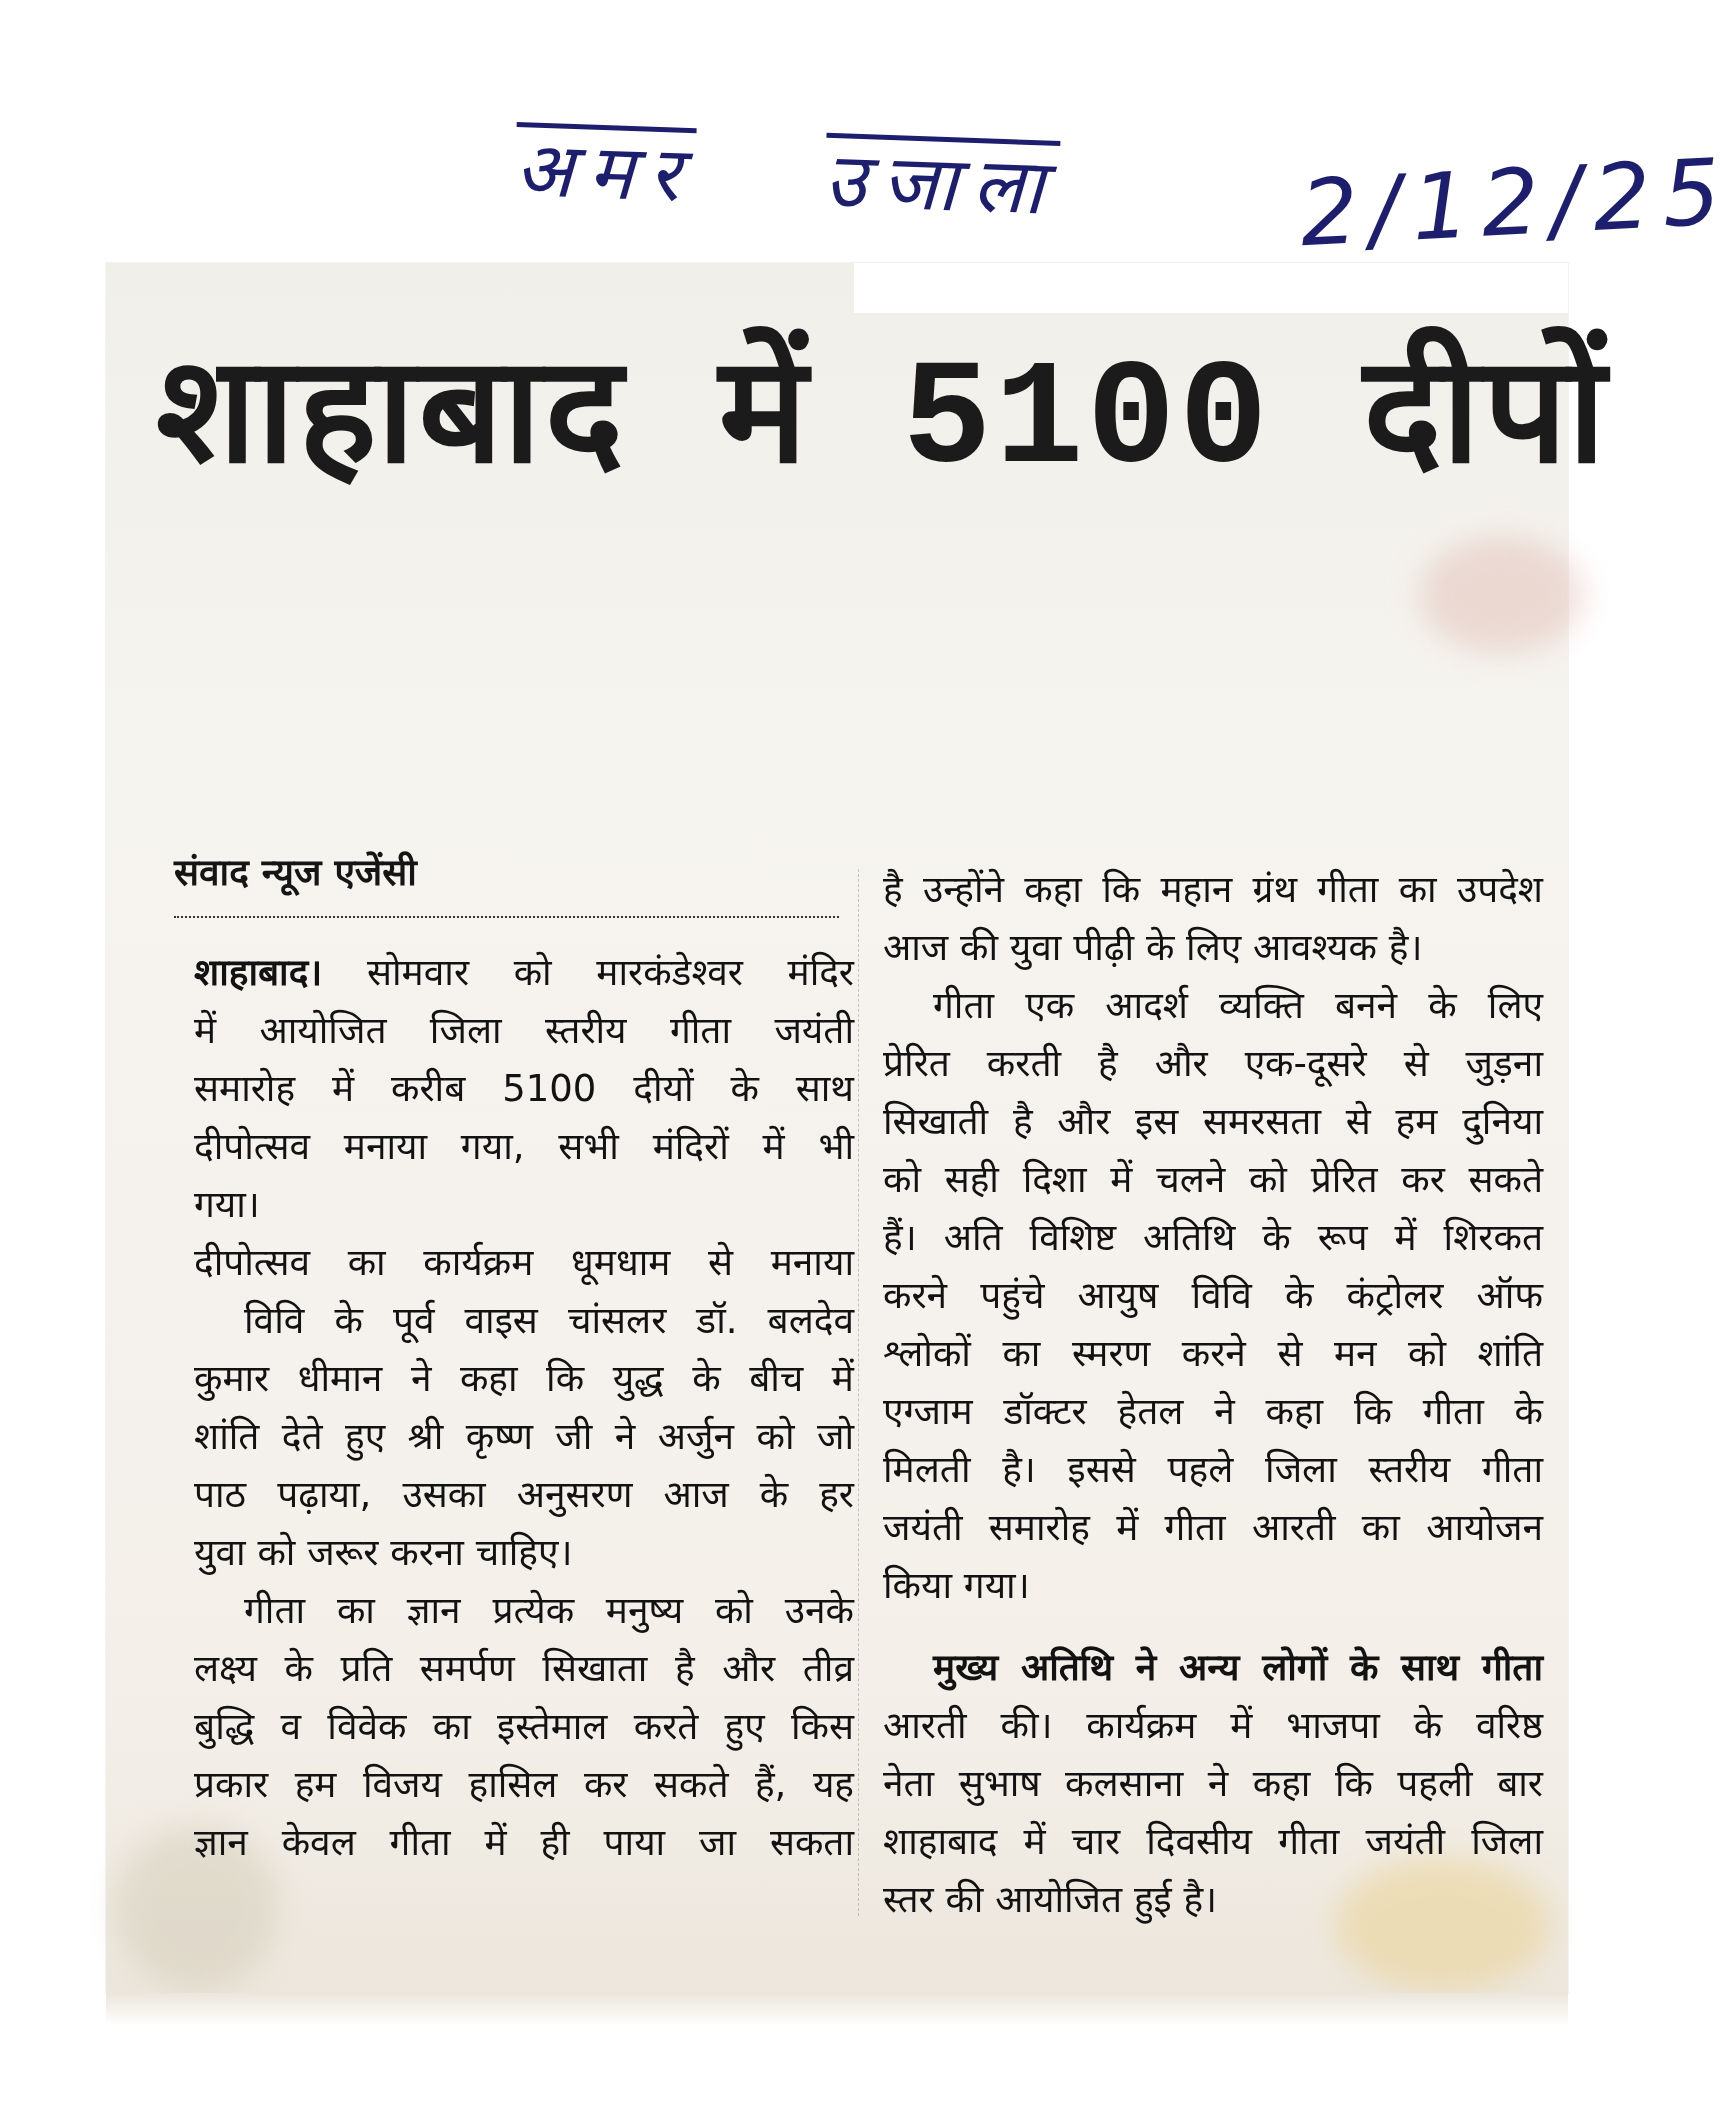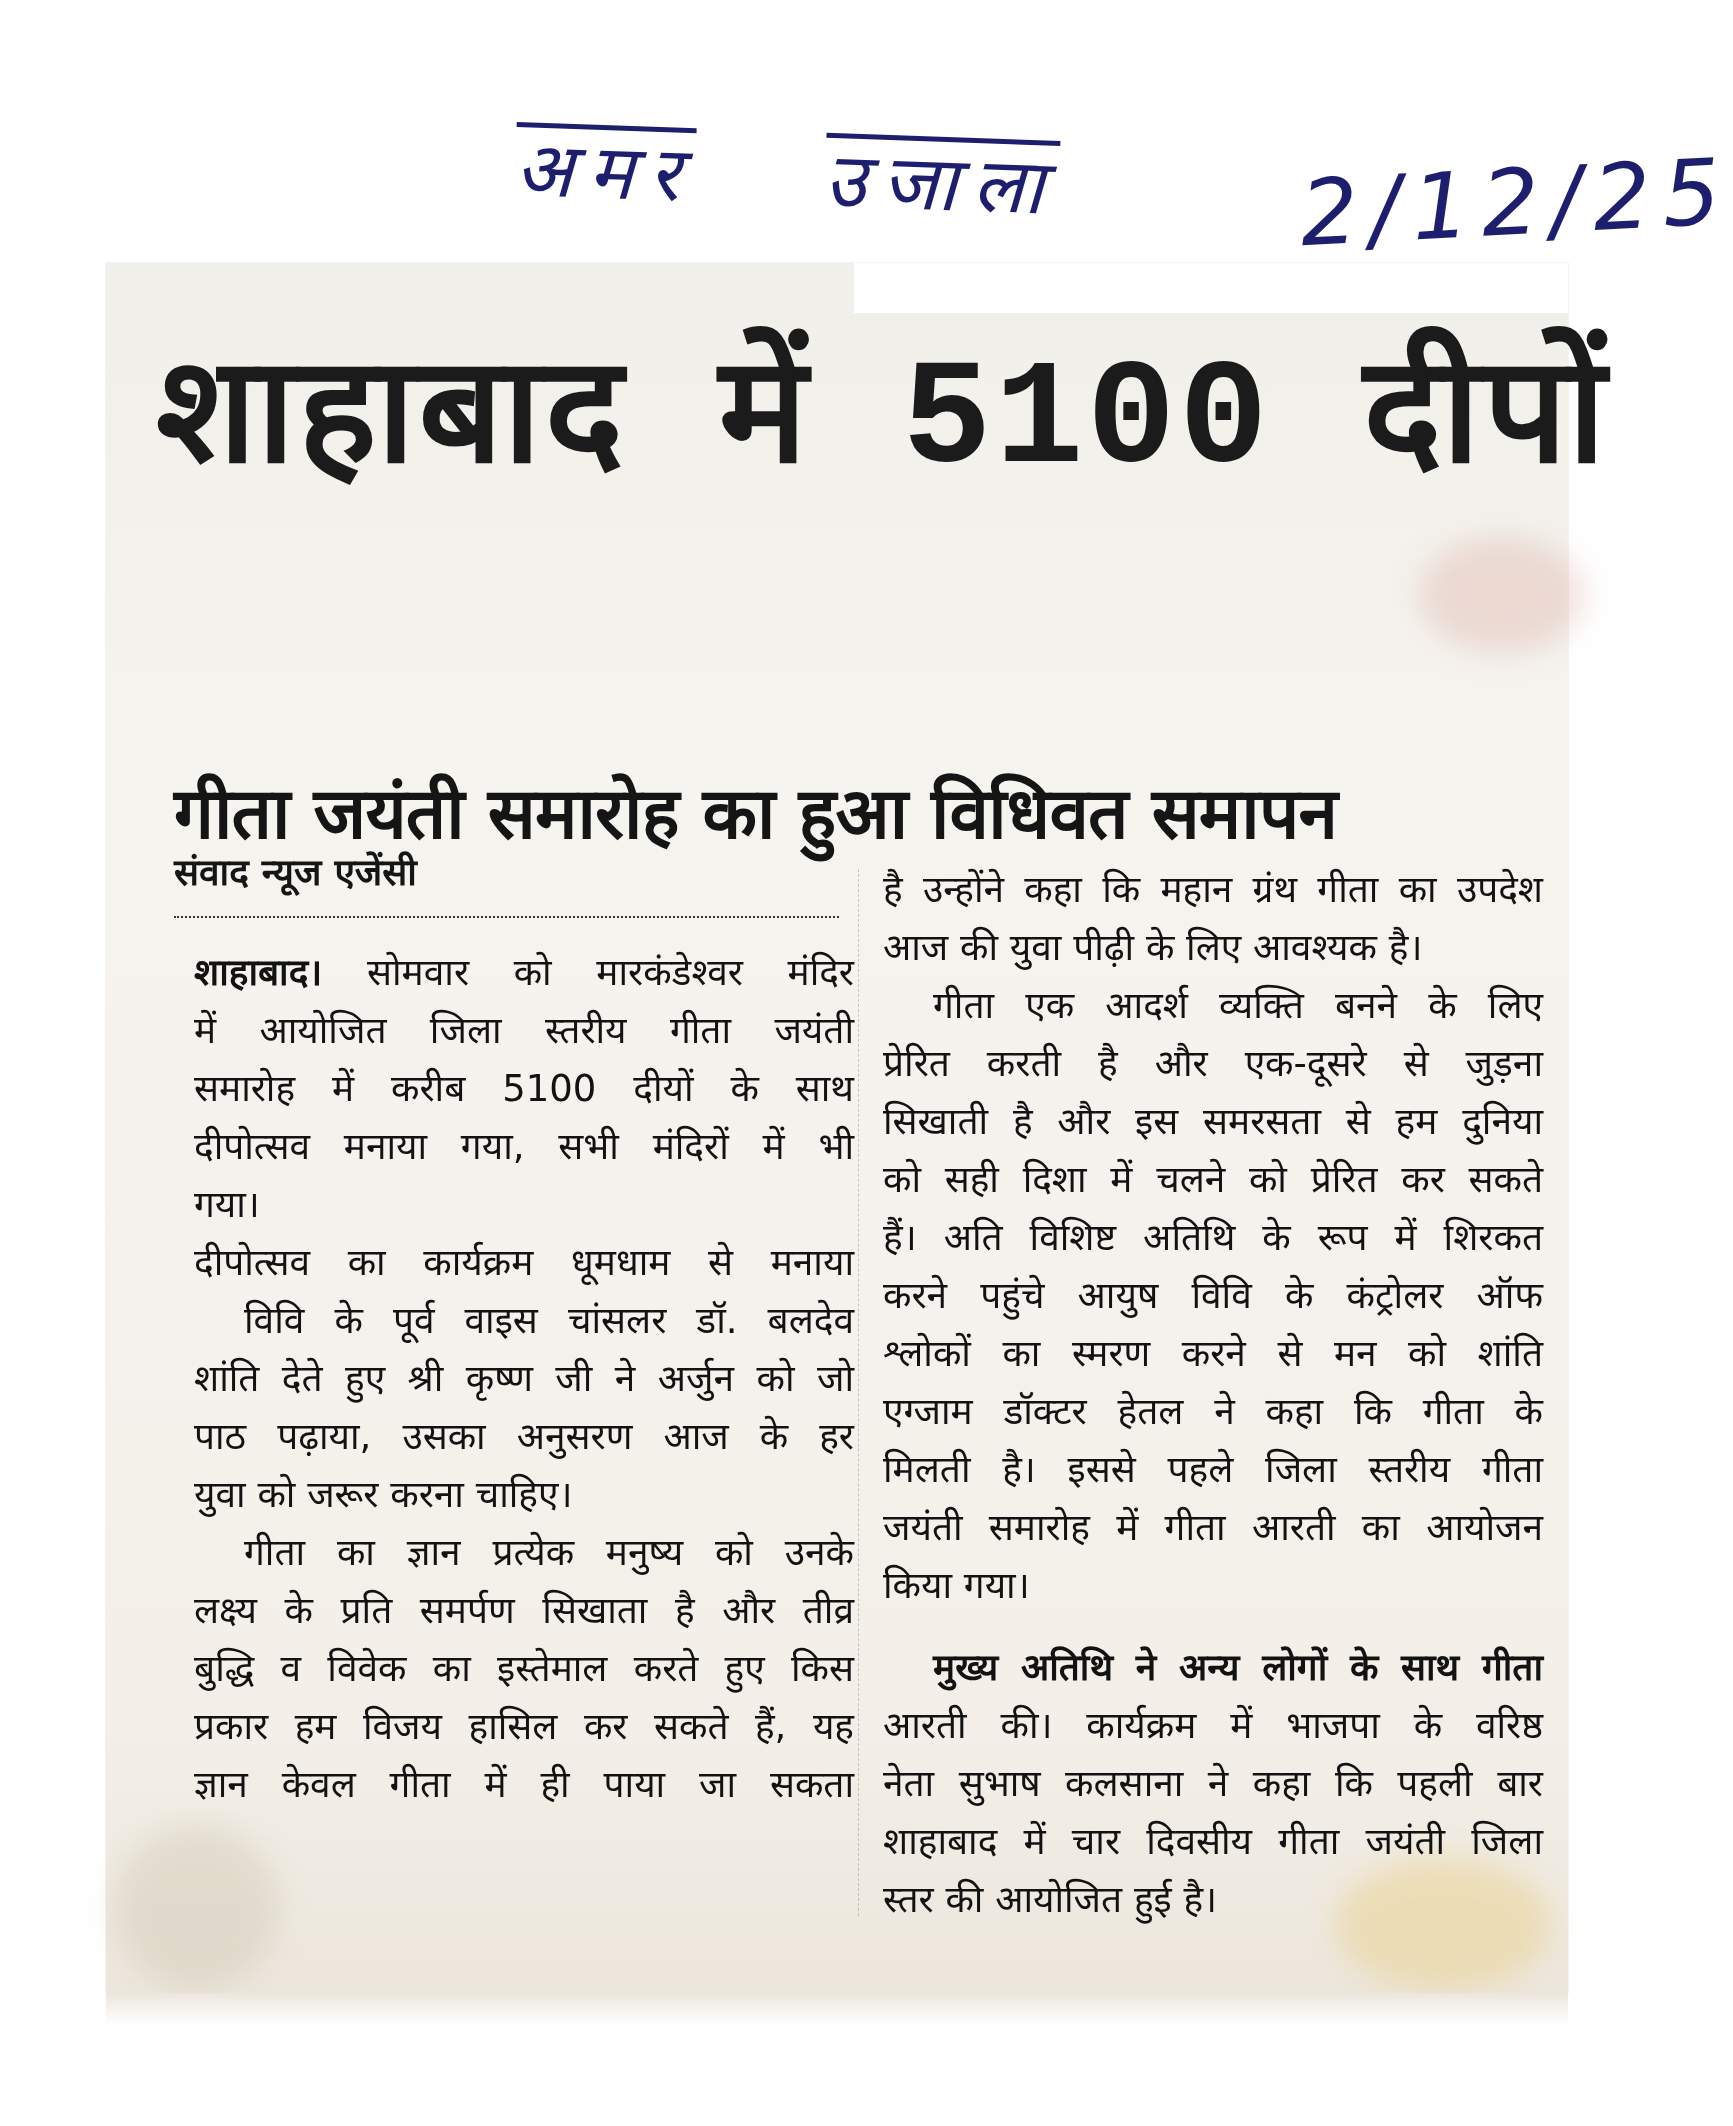--- a/index.html
+++ b/index.html
@@ -195,40 +195,40 @@
 
 <div class="clipping">
   <div class="stain" style="left:1313px; top:274px; width:166px; height:116px; background:#d9a9a0;"></div>
   <div class="stain" style="left:1229px; top:1595px; width:216px; height:133px; background:#e8c66a;"></div>
   <div class="stain" style="left:8.3px; top:1562px; width:166px; height:166px; background:#c9c0a8;"></div>
 
   <h1 class="headline">
     <span class="line1">शाहाबाद में 5100 दीपों</span>
   </h1>
 
-  <h2 class="subheadline">गीता जयंती समारोह का हुआ विधिवत समापन</h2>
 
   <div class="byline">संवाद न्यूज एजेंसी</div>
   <div class="byline-rule"></div>
 
   <div class="col-divider"></div>
 
   <div class="column col-left">
     <p>
       <span class="line"><span class="dateline">शाहाबाद।</span><span> सोमवार को मारकंडेश्वर मंदिर</span></span>
       <span class="line">में आयोजित जिला स्तरीय गीता जयंती</span>
       <span class="line">समारोह में करीब 5100 दीयों के साथ</span>
       <span class="line">दीपोत्सव मनाया गया, सभी मंदिरों में भी</span>
       <span class="line last">गया।</span>
       <span class="line">दीपोत्सव का कार्यक्रम धूमधाम से मनाया</span>
     </p>
     <p style="padding-left:50px;">
       <span class="line">विवि के पूर्व वाइस चांसलर डॉ. बलदेव</span>
     </p>
     <p>
+      <span class="line">कुमार धीमान ने कहा कि युद्ध के बीच में</span>
       <span class="line">शांति देते हुए श्री कृष्ण जी ने अर्जुन को जो</span>
       <span class="line">पाठ पढ़ाया, उसका अनुसरण आज के हर</span>
       <span class="line last">युवा को जरूर करना चाहिए।</span>
     </p>
     <p style="padding-left:50px;">
       <span class="line">गीता का ज्ञान प्रत्येक मनुष्य को उनके</span>
     </p>
     <p>
       <span class="line">लक्ष्य के प्रति समर्पण सिखाता है और तीव्र</span>
       <span class="line">बुद्धि व विवेक का इस्तेमाल करते हुए किस</span>

